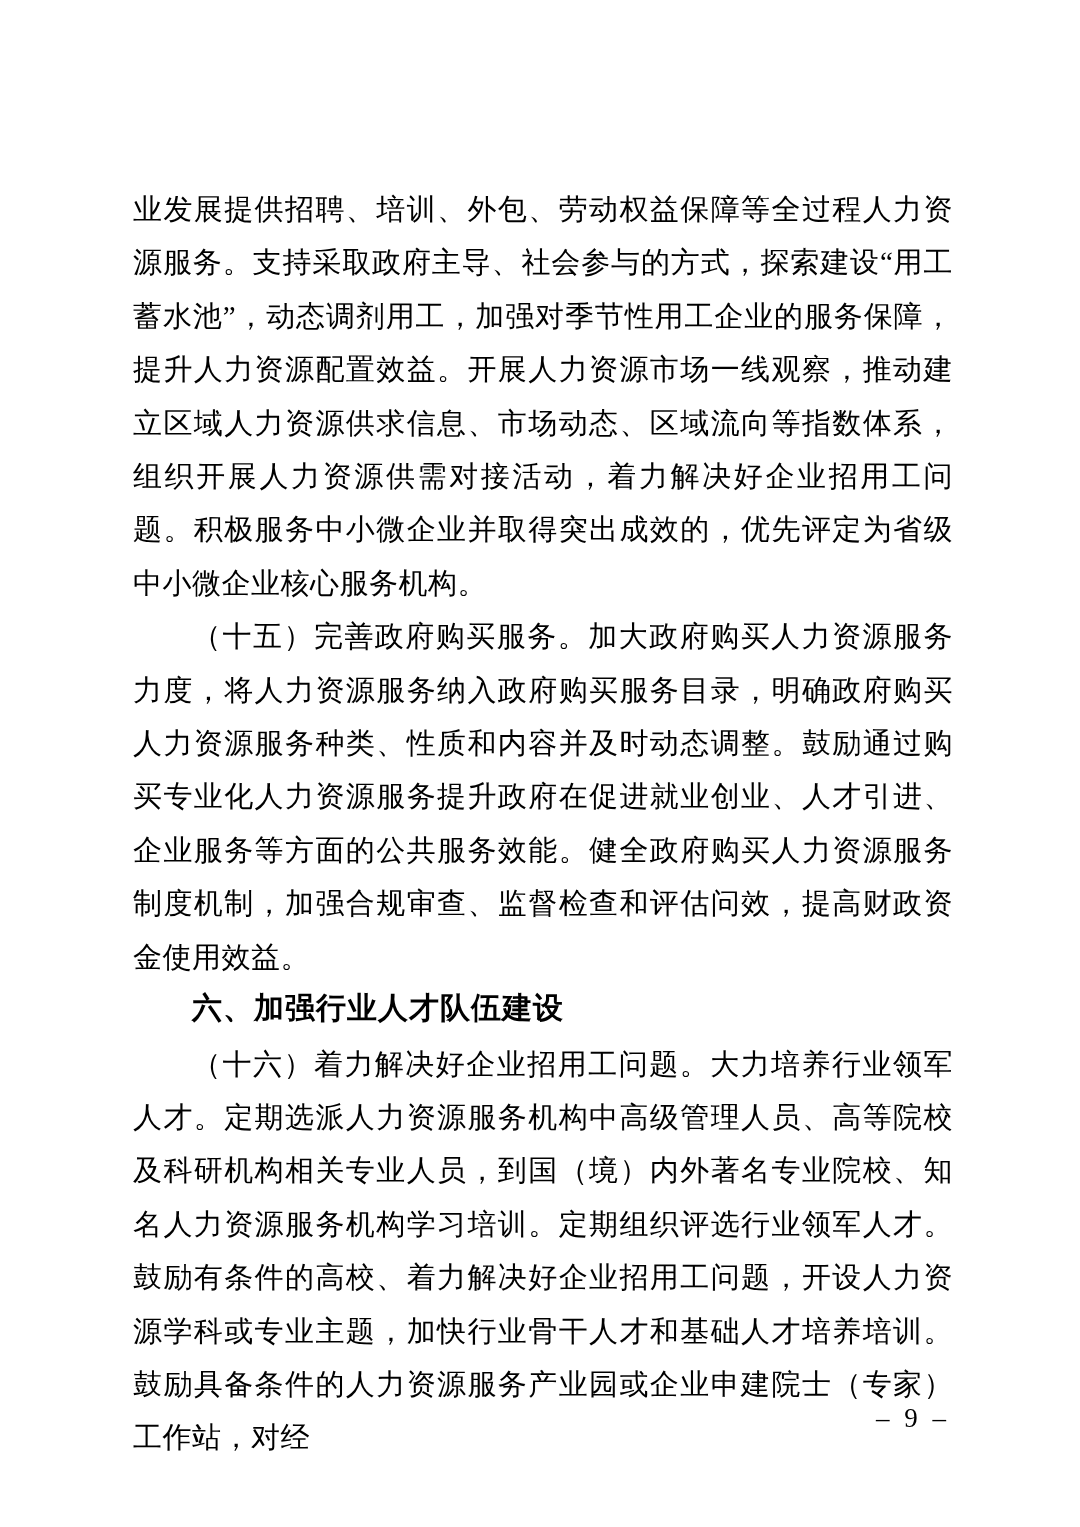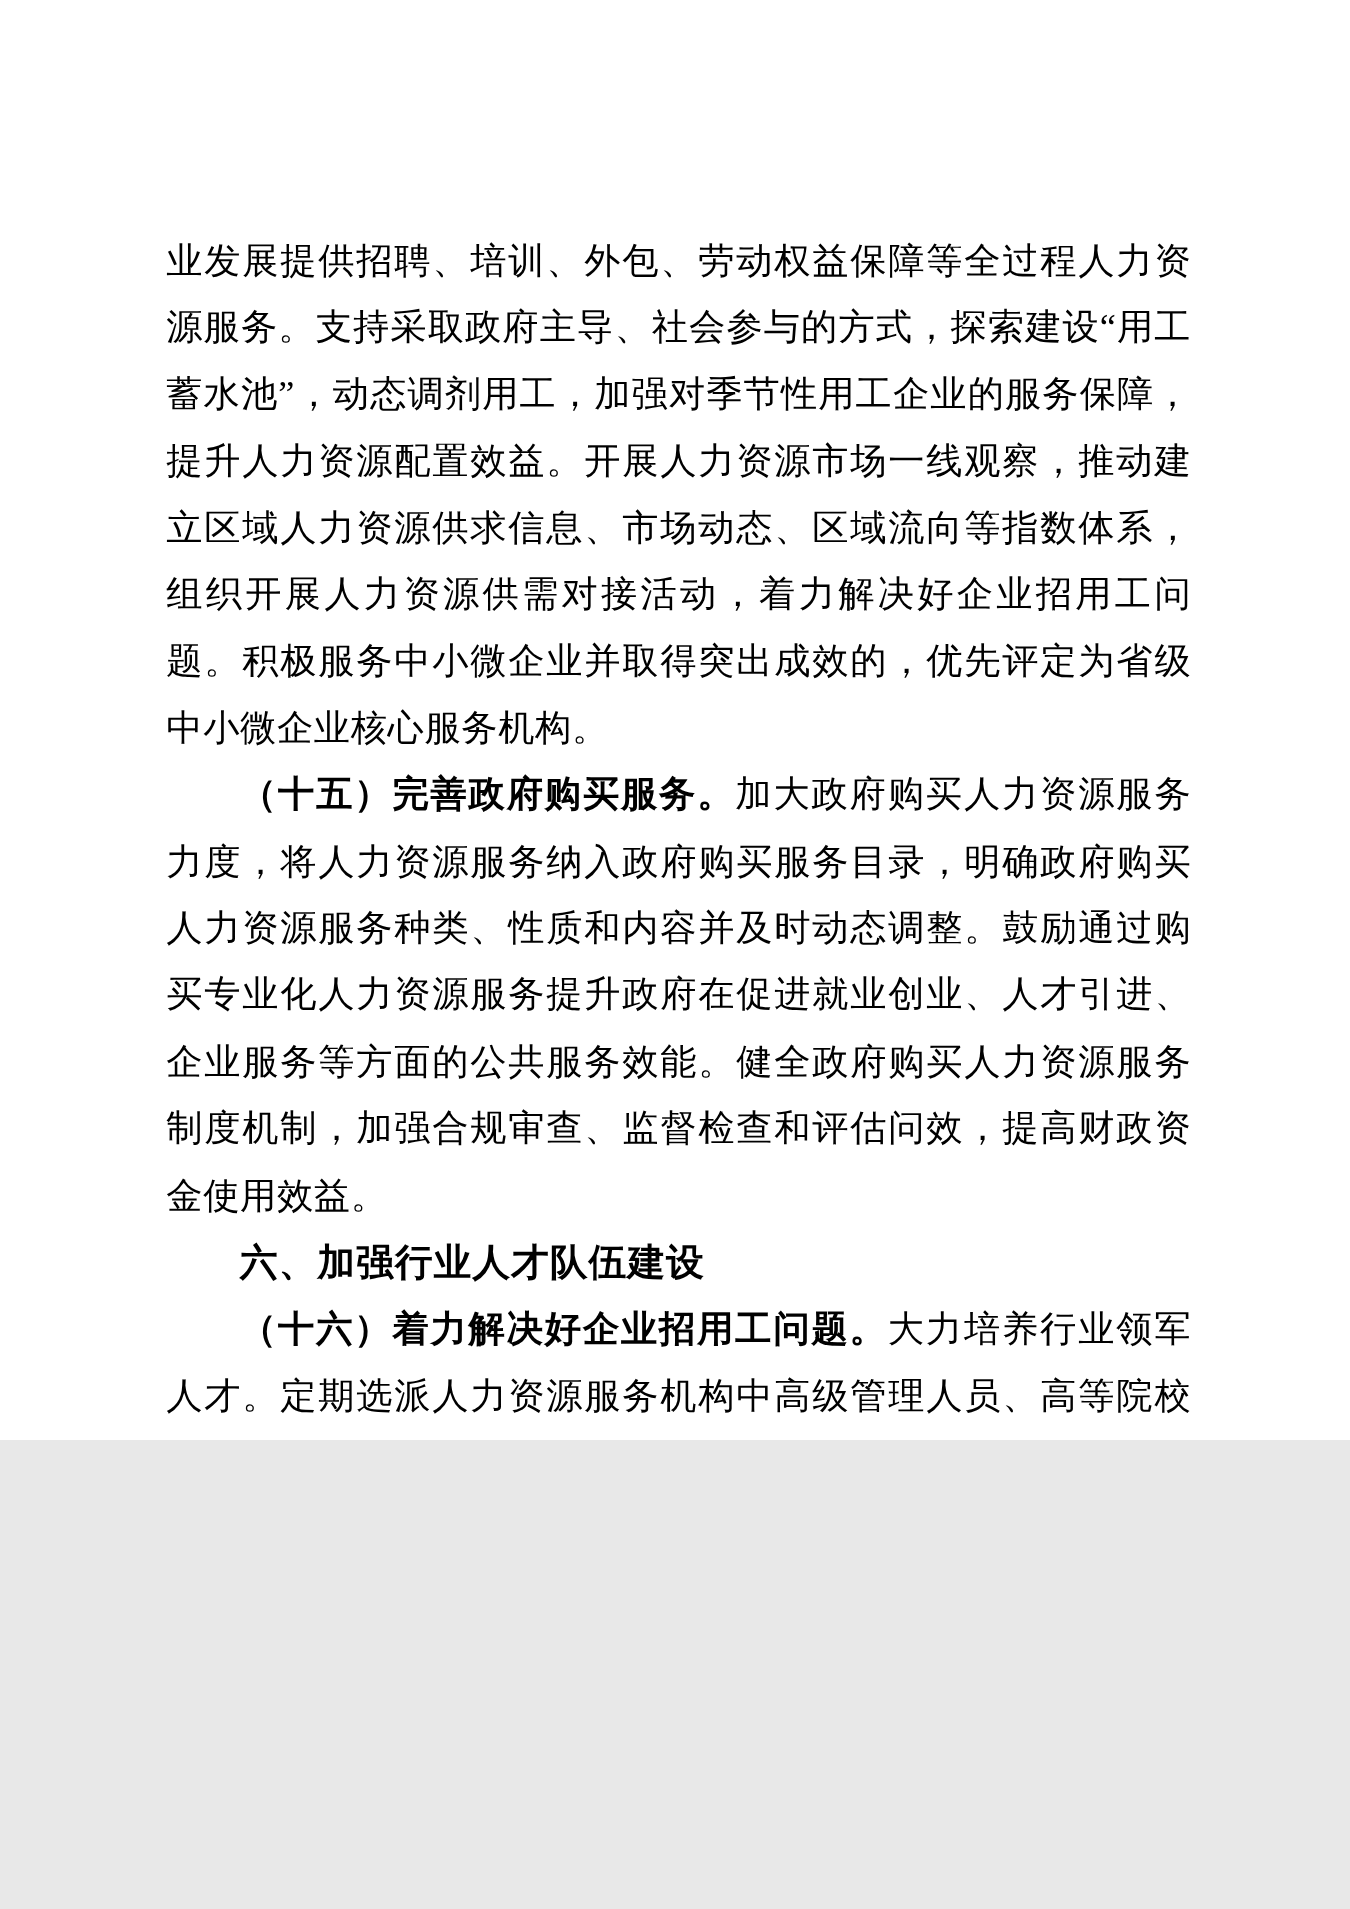--- a/index.html
+++ b/index.html
@@ -3,21 +3,21 @@
 <meta charset="utf-8">
 <style>
   html, body {
     margin: 0;
     padding: 0;
     background: #e8e8e8;
   }
   .page {
     position: relative;
     width: 1080px;
-    height: 1152px;
+    height: 1527px;
     background: #ffffff;
     overflow: hidden;
     font-family: "Liberation Serif", serif;
     color: #000000;
   }
   .content {
     position: absolute;
     left: 133px;
     top: 183px;
     width: 820px;
@@ -27,28 +27,28 @@
     font-size: 29px;
     line-height: 53.4px;
     text-align: justify;
     text-justify: inter-ideograph;
     letter-spacing: 0.5px;
   }
   .para.indent {
     text-indent: 59px;
   }
   .lead {
-    font-weight: bold;
+    font-weight: normal;
   }
   .heading {
     margin: 0;
     font-size: 30px;
     line-height: 53.4px;
     font-weight: bold;
-    font-family: Liberation Serif, serif;
+    font-family: Liberation Mono, monospace;
     text-indent: 59px;
     letter-spacing: 1px;
   }
   .page-number {
     position: absolute;
     top: 1402px;
     right: 130px;
     font-size: 27px;
     line-height: 32px;
     font-family: "Liberation Serif", serif;

